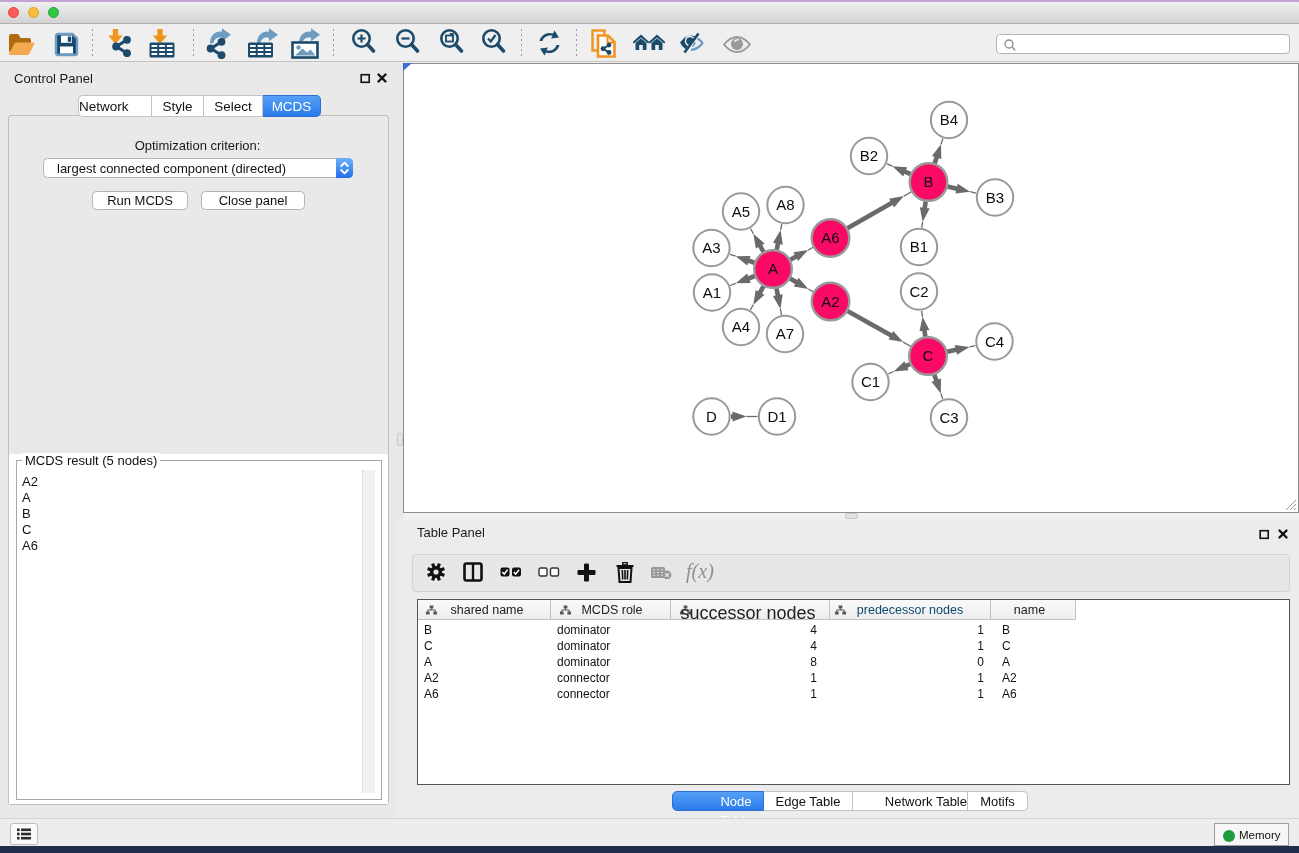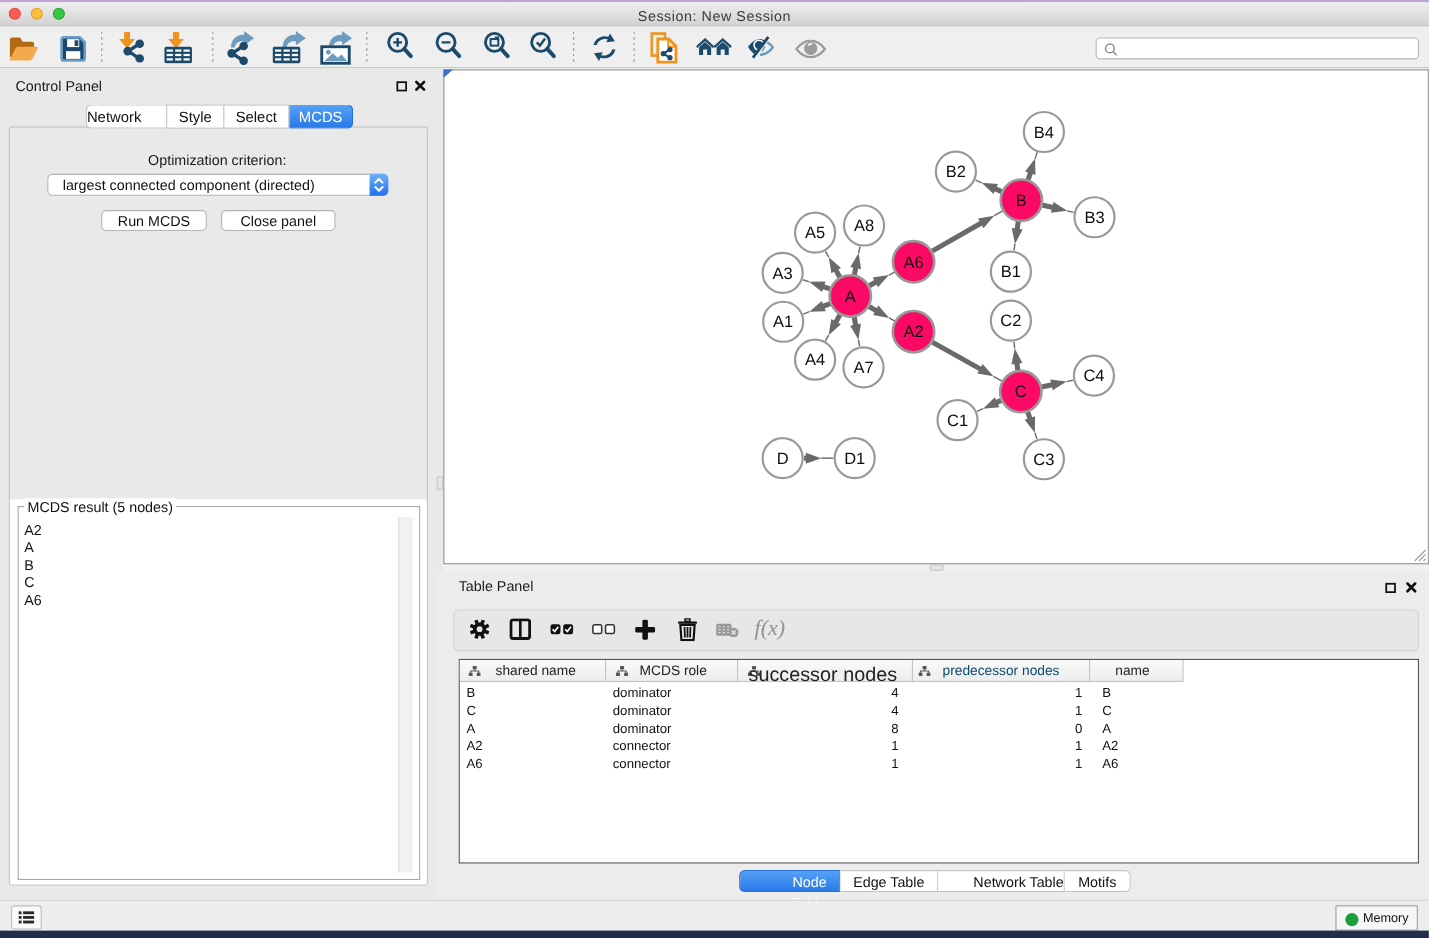--- a/index.html
+++ b/index.html
@@ -9,21 +9,20 @@
 svg{display:block;}
 </style></head>
 <body>
 
 <div class="abs" style="left:0;top:0;width:1299px;height:2px;background:#c2a3d4;"></div>
 
 <div class="abs" style="left:0;top:2px;width:1299px;height:22px;background:linear-gradient(#efefef,#d2d2d2);border-bottom:1px solid #b0b0b0;border-radius:5px 5px 0 0;">
   <div class="abs tl" style="left:7.5px;top:5px;background:#fc5b57;border:1px solid #e2463f;"></div>
   <div class="abs tl" style="left:27.5px;top:5px;background:#fcbc3f;border:1px solid #dfa023;"></div>
   <div class="abs tl" style="left:47.5px;top:5px;background:#33c748;border:1px solid #26a532;"></div>
-  <div class="abs" style="left:0;top:5px;width:1299px;text-align:center;font-size:13px;letter-spacing:0.5px;color:#3c3c3c;">Session: New Session</div>
 </div>
 
 <div class="abs" style="left:0;top:25px;width:1299px;height:37px;background:#efefef;border-bottom:1px solid #c4c4c4;">
 <svg class="abs" style="left:7px;top:6.5px;" width="28" height="25" viewBox="0 0 28 25">
       <path d="M2 20 L2 4 Q2 2 4 2 L10 2 Q12 2 12.5 4 L13.5 6 L22 6 Q24 6 24 8 L24 12 Z" fill="#b06a10"></path>
       <path d="M3 23 Q1.5 23 2.2 21.2 L7.5 11.5 Q8 10.5 9.5 10.5 L26 10.5 Q28 10.5 27.2 12.3 L22.5 21.5 Q21.8 23 20.3 23 Z" fill="#f5a94f"></path>
     </svg>
 <svg class="abs" style="left:53.5px;top:6.5px;" width="25" height="25" viewBox="0 0 25 25">
       <path d="M2 4 Q2 2 4 2 L18.5 2 L23 6.5 L23 21 Q23 23 21 23 L4 23 Q2 23 2 21 Z" fill="#19496e" stroke="#6d9cc0" stroke-width="2.4"></path>
       <rect x="7" y="3.6" width="11" height="7.2" fill="#fff"></rect>

